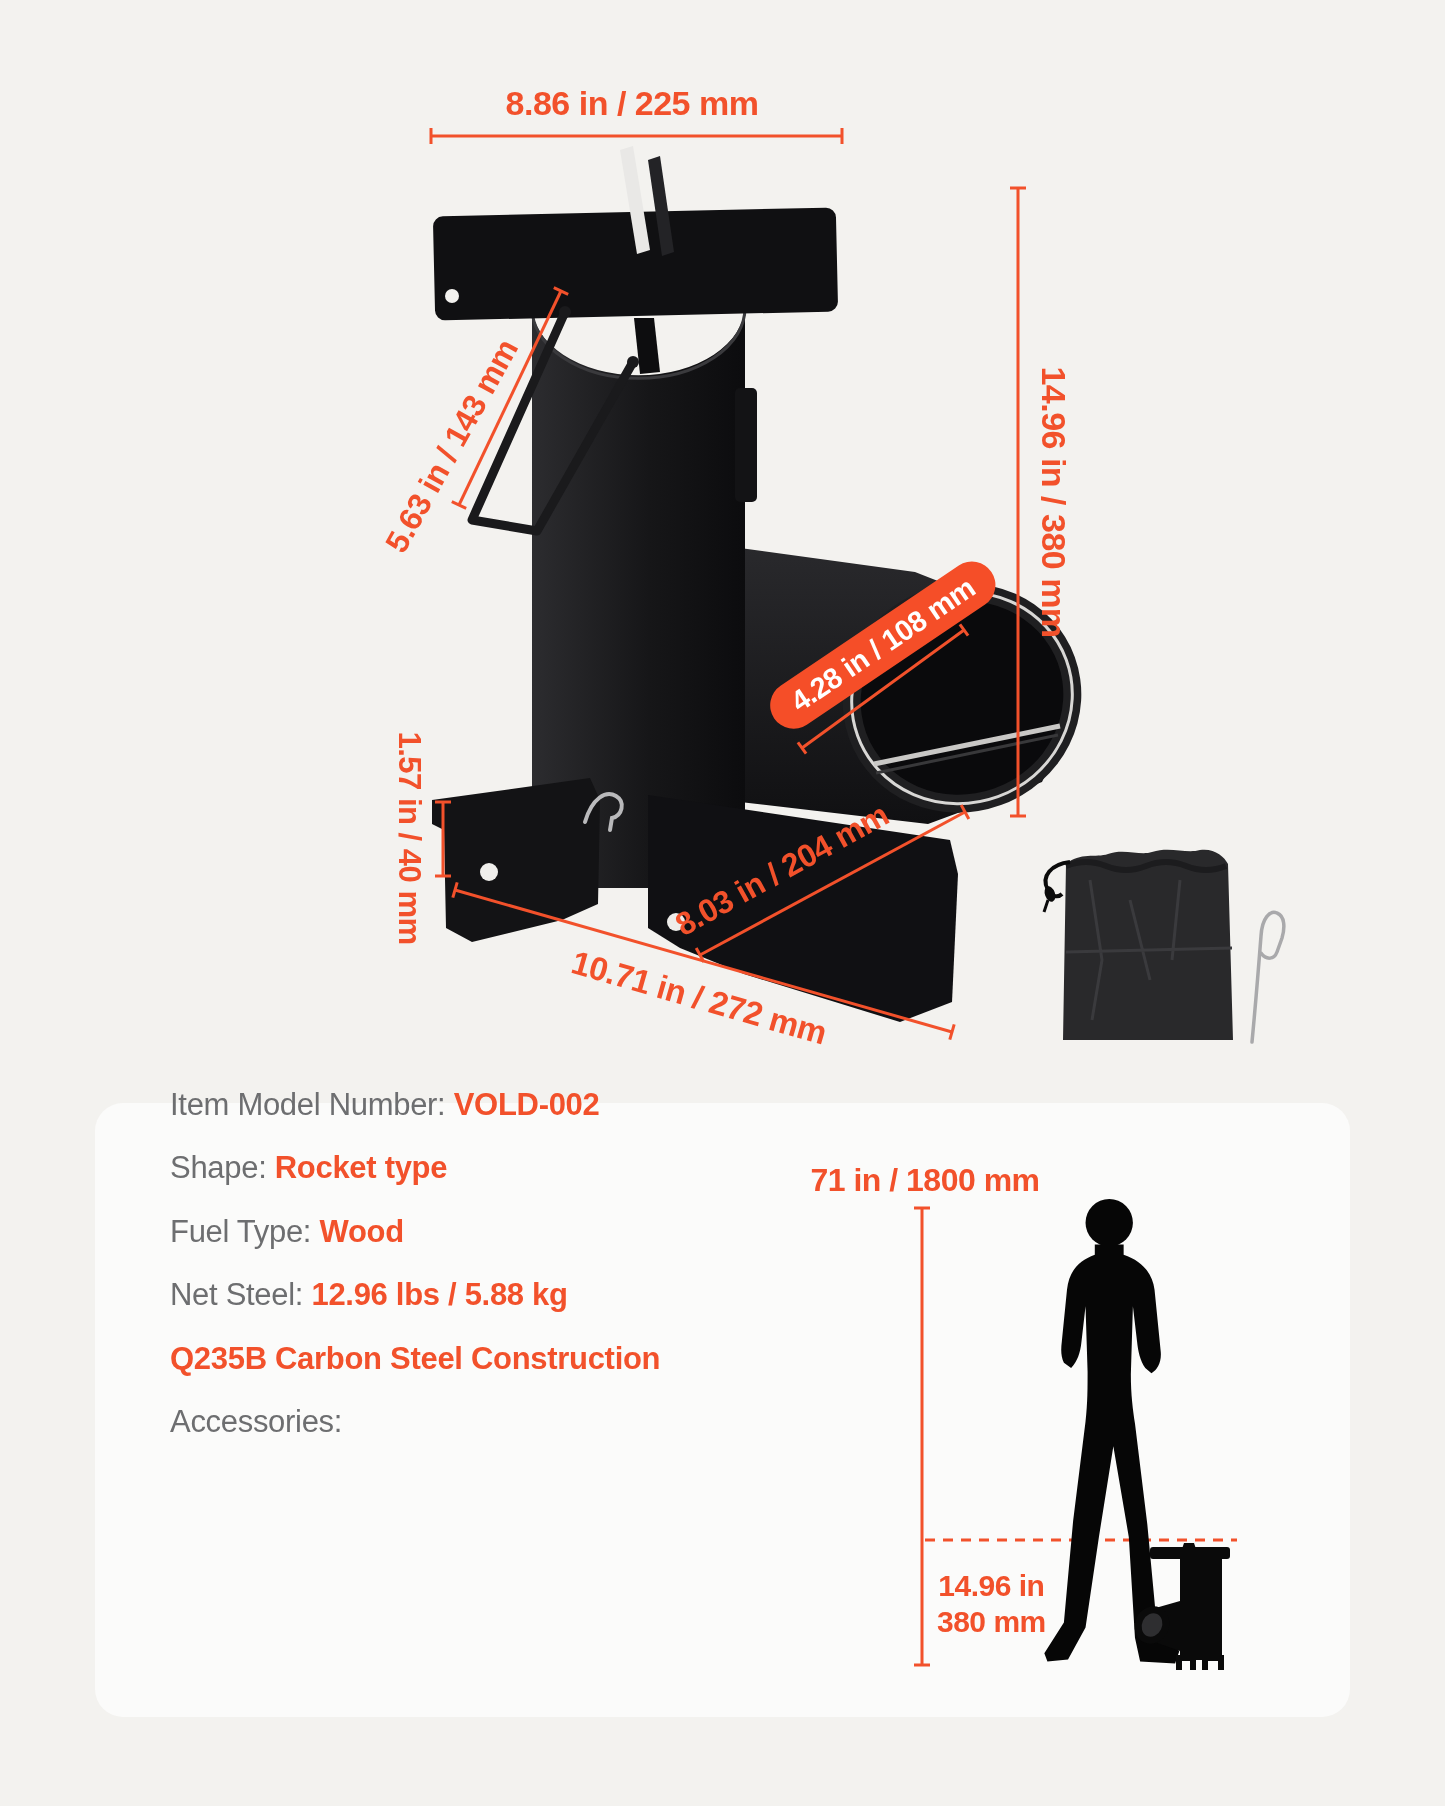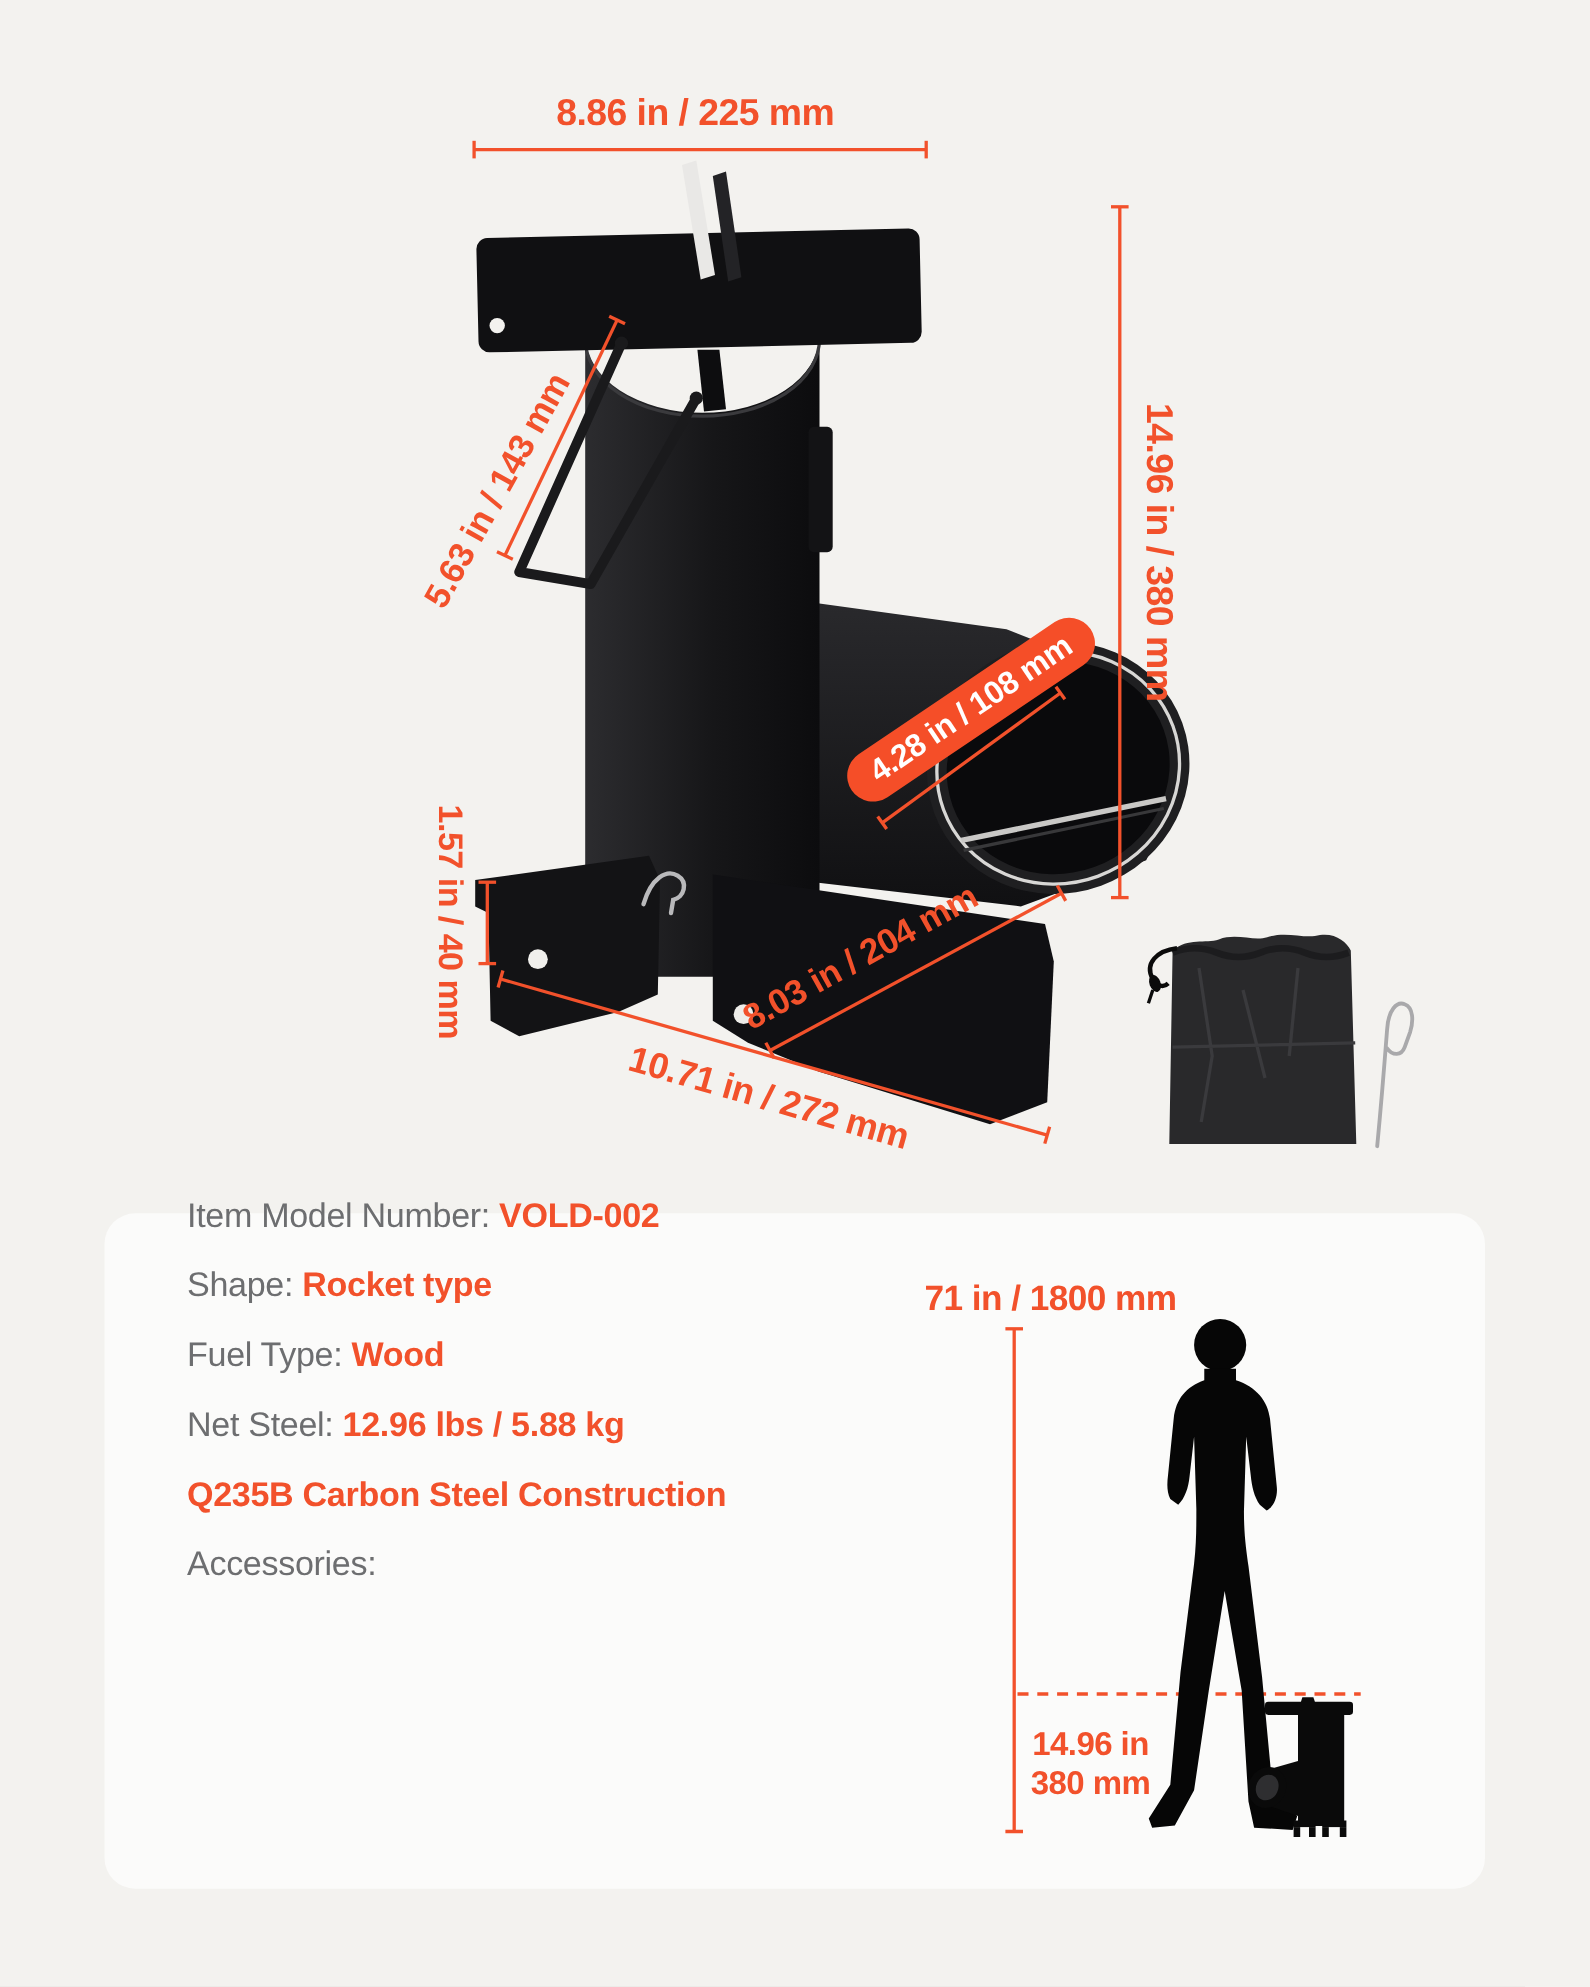--- a/index.html
+++ b/index.html
@@ -204,20 +204,20 @@
     </div>
     <div class="spec-row">
       <span class="spec-label"></span>
       <span class="spec-value">Q235B Carbon Steel Construction</span>
     </div>
     <div class="spec-row">
       <span class="spec-label">Accessories: </span>
     </div>
   </div>
 
-  <div class="scale-height" style="left:925px;top:1180px;transform:translate(-50%,-50%);margin-left:30px;">71 in / 1800 mm</div>
+  <div class="scale-height" style="left:925px;top:1180px;transform:translate(-50%,-50%);">71 in / 1800 mm</div>
 
   <div class="scale-stove" style="left:937px;top:1568px;">
     <span>14.96 in</span>
     <span>380 mm</span>
   </div>
 
 </div>
 
 </body></html>

